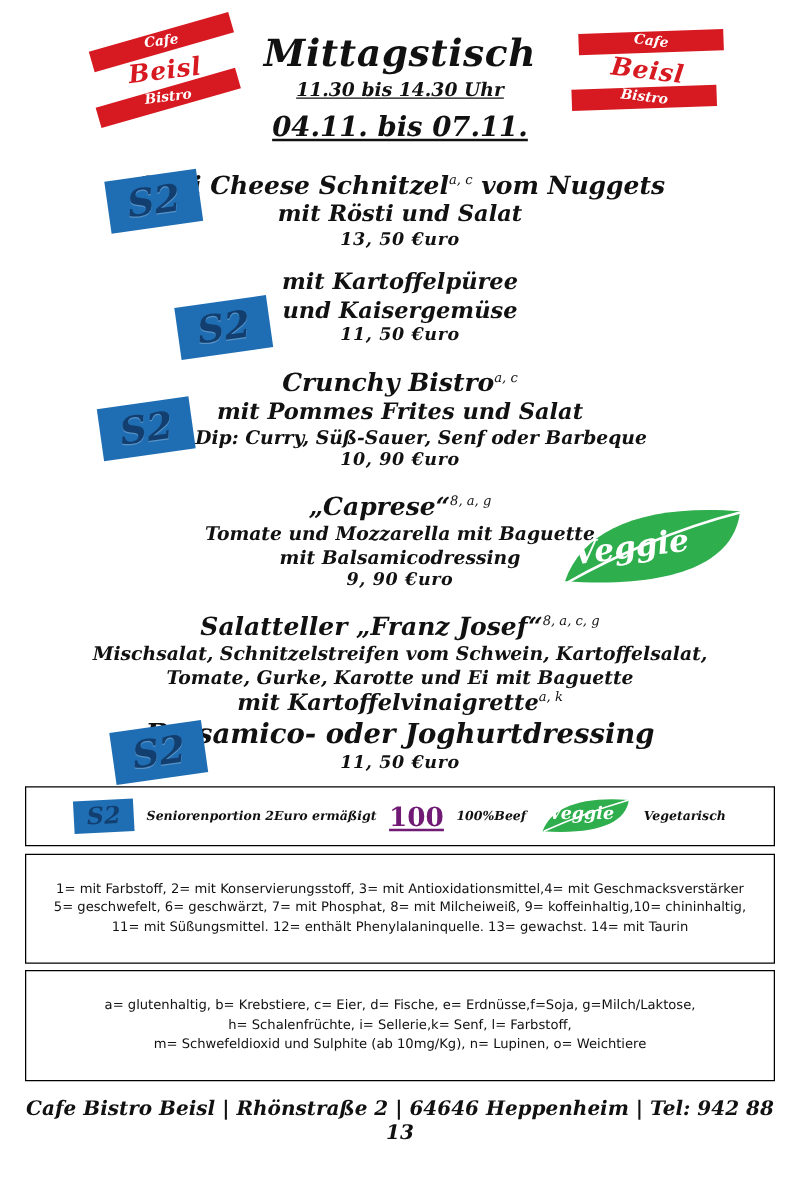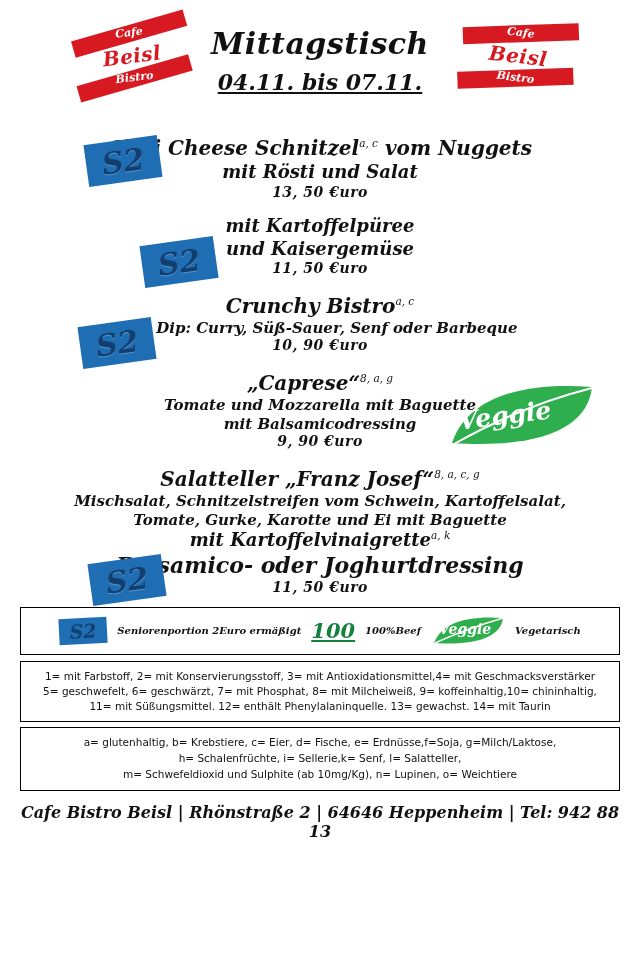--- a/index.html
+++ b/index.html
@@ -198,22 +198,21 @@
     font-weight: bold;
     font-size: 19px;
     transform: rotate(-3deg);
   }
   .legend-row .lbl {
     font-size: 10px;
     font-style: italic;
     font-weight: bold;
   }
   .hundred {
-    color: #15803d;
-    font-style: italic;
+    color: #701a75;
     font-weight: bold;
     font-size: 21px;
     text-decoration: underline;
   }
   .mini-veggie {
     position: relative;
     width: 74px;
     height: 30px;
     display: inline-block;
   }
@@ -223,21 +222,21 @@
     top: 5px;
     font-style: italic;
     font-weight: bold;
     font-size: 14px;
     color: #ffffff;
   }
 
   .allerg-box {
     border: 1.5px solid #000;
     margin: 6px 6px 0 6px;
-    padding: 7px 8px;
+    padding: 20px 8px;
     text-align: center;
     font-family: "DejaVu Sans", sans-serif;
     font-size: 10.5px;
     line-height: 1.45;
   }
   .allerg-box.second {
     margin-top: 5px;
     line-height: 1.5;
   }
 
@@ -267,20 +266,21 @@
     <div class="logo right">
       <div class="band b1"></div>
       <div class="band b2"></div>
       <div class="txt t-cafe">Cafe</div>
       <div class="txt t-beisl">Beisl</div>
       <div class="txt t-bistro">Bistro</div>
     </div>
 
     <div class="head-center">
       <div class="title-main">Mittagstisch</div>
+      <div class="title-time">11.30 bis 14.30 Uhr</div>
       <div class="title-dates">04.11. bis 07.11.</div>
     </div>
   </div>
 
   <div class="menu">
 
     <div class="item" style="margin-top:2px;">
       <div class="s2" style="left:72px; top:4px;">
         <span class="s2txt">S2</span>
       </div>
@@ -301,20 +301,21 @@
       <div class="line l-price">11, 50 €uro</div>
     </div>
 
     <div class="item" style="margin-top:16px;">
       <div class="s2" style="left:66px; top:28px;">
         <span class="s2txt">S2</span>
       </div>
       <div class="line l-name">
         <span>Crunchy Bistro</span><sup class="allerg">a, c</sup>
       </div>
+      <div class="line l-sub">mit Pommes Frites und Salat</div>
       <div class="line l-small">mit Dip: Curry, Süß-Sauer, Senf oder Barbeque</div>
       <div class="line l-price">10, 90 €uro</div>
     </div>
 
     <div class="item" style="margin-top:16px;">
       <div class="veggie" style="right:30px; top:12px;">
         <svg class="leaf" viewBox="0 0 150 66">
           <path d="M6 60 C 20 18, 70 -2, 146 4 C 142 44, 96 66, 6 60 Z" fill="#2fae4e"></path>
           <path d="M8 61 C 45 40, 95 18, 146 5" stroke="#ffffff" stroke-width="2" fill="none"></path>
         </svg>
@@ -366,19 +367,19 @@
   </div>
 
   <div class="allerg-box">
     <div>1= mit Farbstoff, 2= mit Konservierungsstoff, 3= mit Antioxidationsmittel,4= mit Geschmacksverstärker</div>
     <div>5= geschwefelt, 6= geschwärzt, 7= mit Phosphat, 8= mit Milcheiweiß, 9= koffeinhaltig,10= chininhaltig,</div>
     <div>11= mit Süßungsmittel. 12= enthält Phenylalaninquelle. 13= gewachst. 14= mit Taurin</div>
   </div>
 
   <div class="allerg-box second">
     <div>a= glutenhaltig, b= Krebstiere, c= Eier, d= Fische, e= Erdnüsse,f=Soja, g=Milch/Laktose,</div>
-    <div>h= Schalenfrüchte, i= Sellerie,k= Senf, l= Salatteller,</div>
+    <div>h= Schalenfrüchte, i= Sellerie,k= Senf, l= Farbstoff,</div>
     <div>m= Schwefeldioxid und Sulphite (ab 10mg/Kg), n= Lupinen, o= Weichtiere</div>
   </div>
 
   <div class="footer">Cafe Bistro Beisl | Rhönstraße 2 | 64646 Heppenheim | Tel: 942 88 13</div>
 
 </div>
 
 </body></html>

